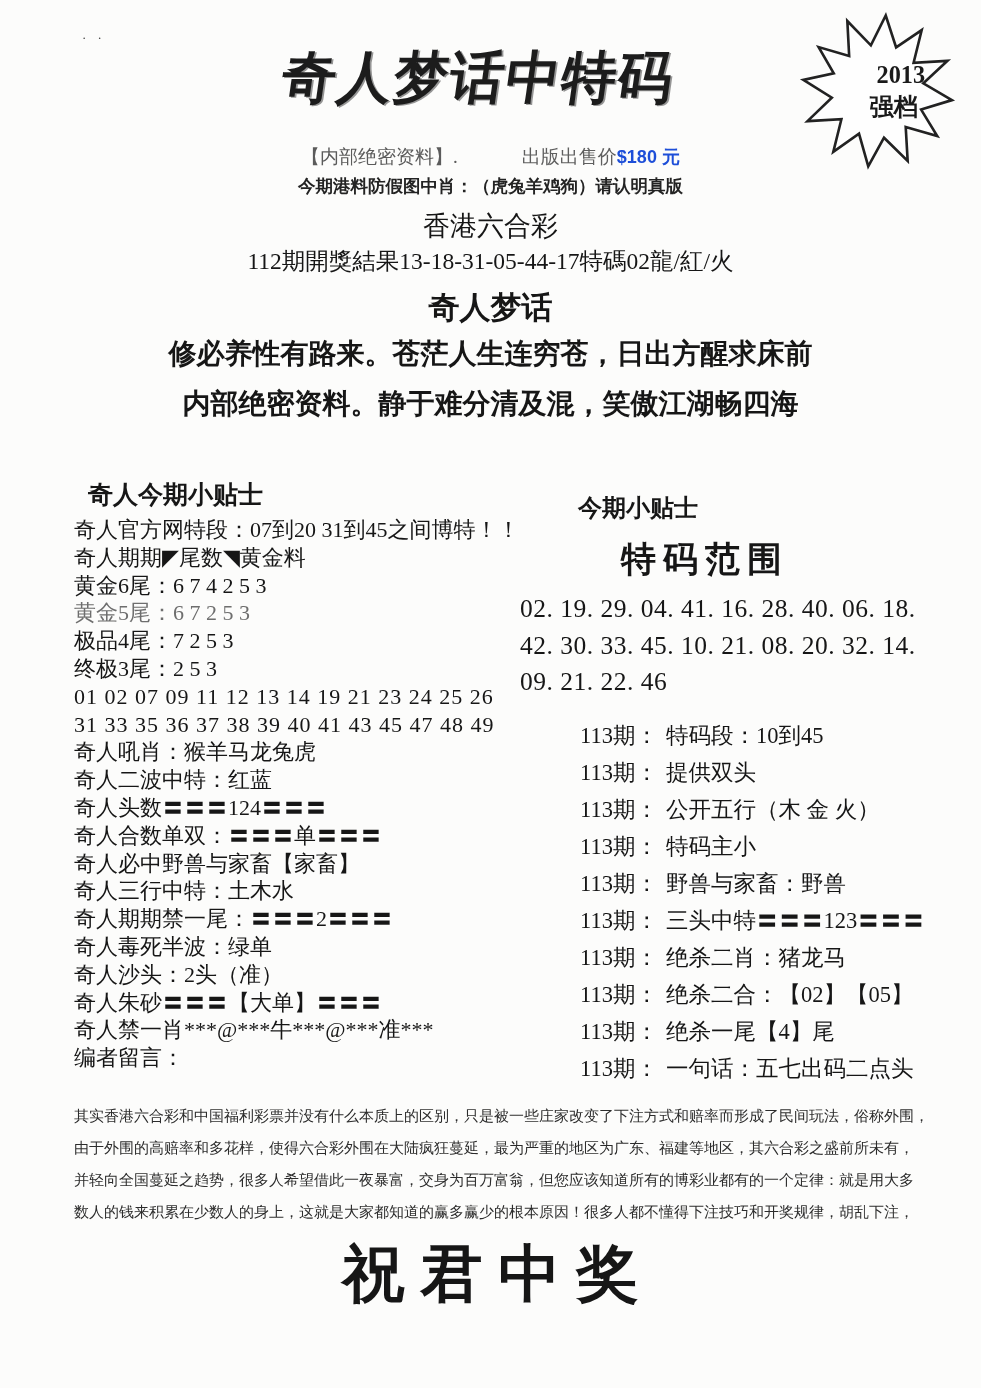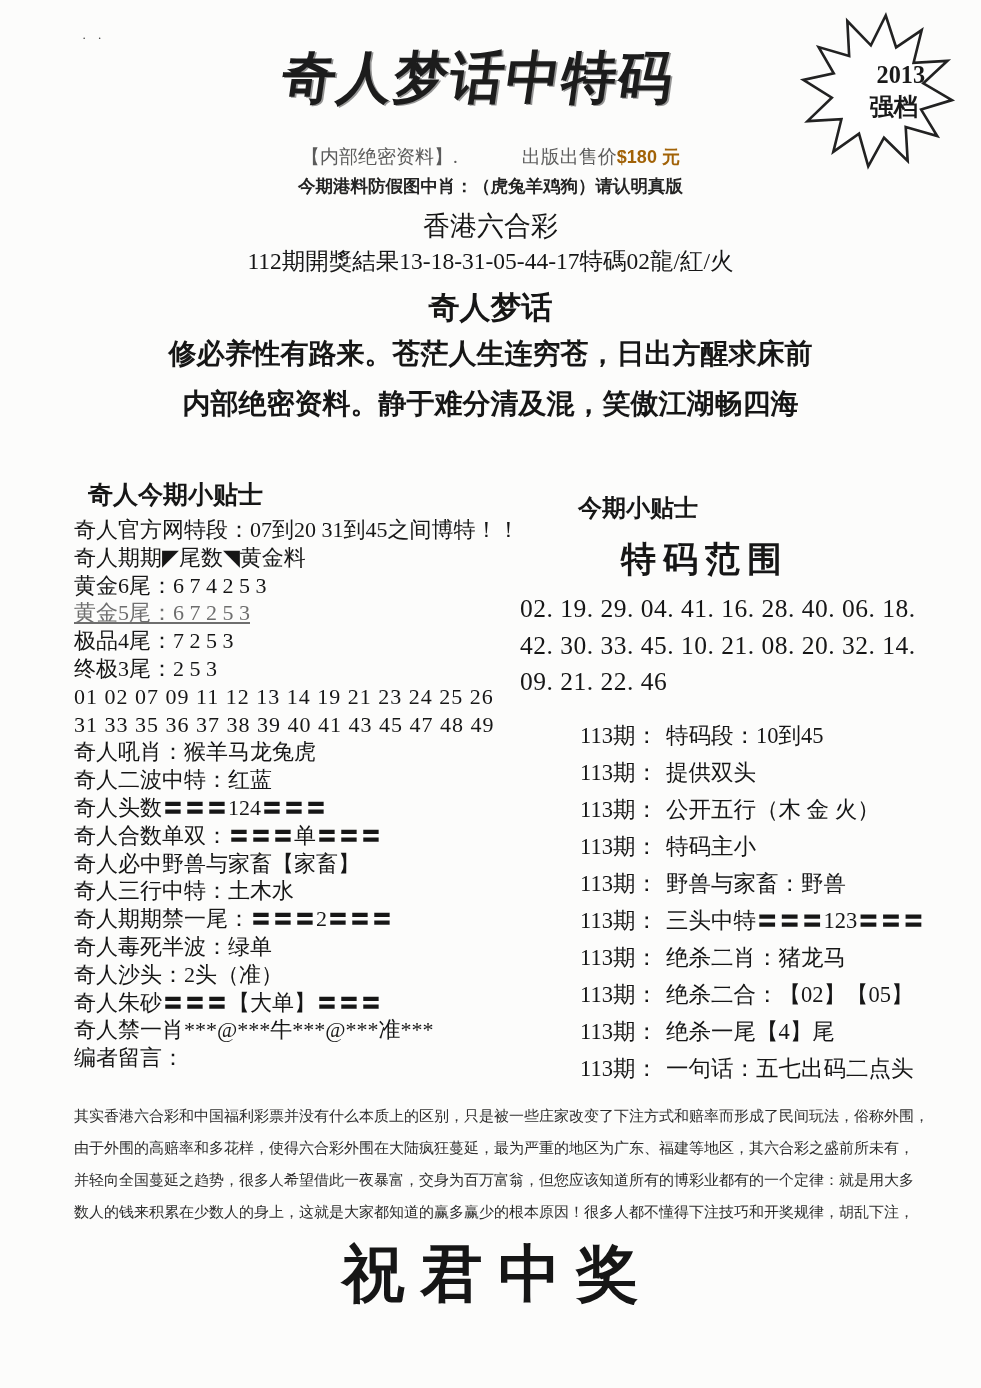--- a/index.html
+++ b/index.html
@@ -32,21 +32,21 @@
   .star-badge{position:absolute;left:795px;top:10px;width:165px;height:162px;}
   .star-shape{fill:#fefefe;stroke:#222;stroke-width:2.6;}
   .star-year{font-size:24px;font-weight:700;fill:#1a1a1a;font-family:"Liberation Serif",serif;}
   .star-label{font-size:24px;font-weight:700;fill:#1a1a1a;font-family:"Liberation Serif",serif;}
   .sub1{
     position:absolute;left:0;top:144px;width:981px;
     text-align:center;font-size:19px;white-space:nowrap;
   }
   .sub1 .secret{color:#5b5b5b;}
   .sub1 .price-prefix{color:#5f5f5f;margin-left:64px;}
-  .sub1 .price-value{color:#a16207;font-weight:700;font-family:"Liberation Sans",sans-serif;font-size:18px;}
+  .sub1 .price-value{color:#1d4ed8;font-weight:700;font-family:"Liberation Sans",sans-serif;font-size:18px;}
   .sub2{
     position:absolute;left:0;top:174px;width:981px;
     text-align:center;font-size:17.5px;color:#232323;white-space:nowrap;font-weight:600;
   }
   .lottery-name{
     position:absolute;left:0;top:208px;width:981px;
     text-align:center;font-size:27px;white-space:nowrap;
   }
   .result-line{
     position:absolute;left:0;top:245px;width:981px;
@@ -59,21 +59,21 @@
   .poem1,.poem2{
     position:absolute;left:0;width:981px;
     text-align:center;font-size:28px;font-weight:600;white-space:nowrap;
   }
   .poem1{top:335px;}
   .poem2{top:385px;}
 
   .left-panel{position:absolute;left:74px;top:478px;width:480px;}
   .lp-title{font-size:25px;font-weight:600;margin-left:14px;margin-bottom:5px;white-space:nowrap;}
   .lp-line{font-size:22px;line-height:27.8px;white-space:nowrap;font-weight:500;}
-  .lp-line.lp-faded{color:var(--faded);text-decoration:underline;}
+  .lp-line.lp-faded{color:var(--faded);}
   .lp-line.lp-codes{letter-spacing:1px;}
 
   .right-panel{position:absolute;left:520px;top:492px;width:450px;}
   .rp-title{font-size:24px;font-weight:600;padding-left:58px;white-space:nowrap;}
   .rp-range-title{
     font-size:35px;font-weight:600;letter-spacing:7px;
     text-align:center;width:100%;box-sizing:border-box;padding-right:80px;
     margin-top:12px;margin-bottom:8px;white-space:nowrap;
   }
   .rp-range-line{font-size:25.5px;line-height:36.5px;white-space:nowrap;letter-spacing:0.5px;}

